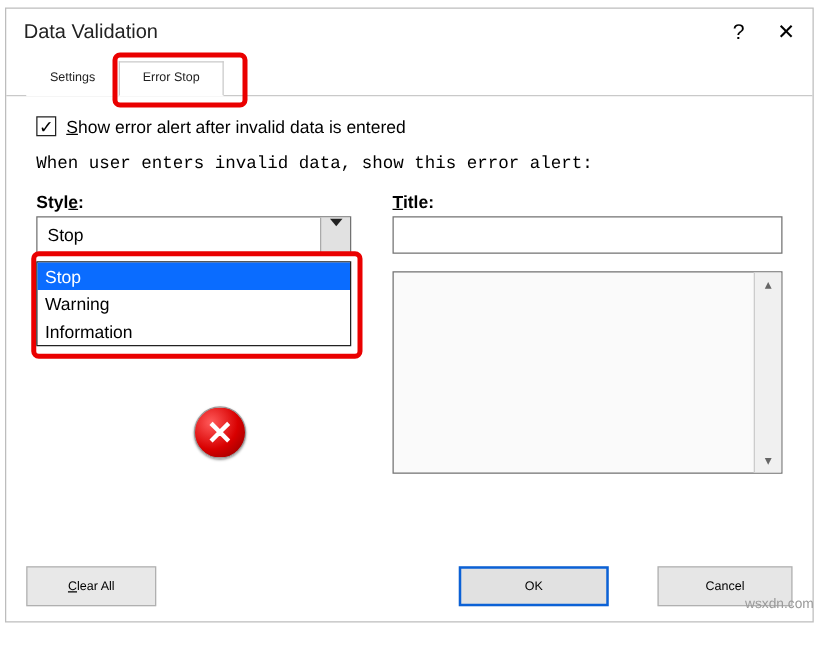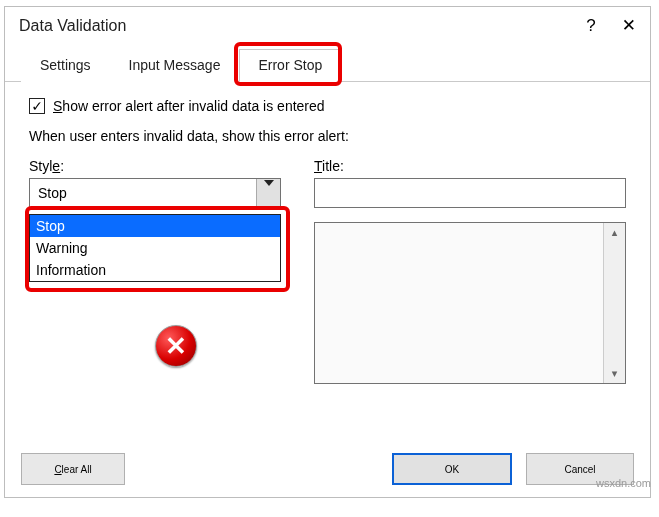--- a/index.html
+++ b/index.html
@@ -3,72 +3,71 @@
   <meta charset="utf-8">
   <style>
     * { box-sizing: border-box; margin: 0; padding: 0; }
     body { font-family: "Segoe UI", Tahoma, sans-serif; font-size: 13px; background: #fff; width: 659px; height: 517px; position: relative; }
     .outer { border: 1px solid #bdbdbd; width: 647px; height: 492px; margin: 6px 4px; background: #fff; position: relative; }
     .titlebar { display: flex; align-items: center; justify-content: space-between; padding: 8px 14px 4px 14px; }
     .title { font-size: 16px; color: #222; font-weight: 400; }
     .title-actions { display: flex; gap: 26px; align-items: center; }
     .help-icon, .close-icon { font-size: 17px; color: #000; font-weight: 400; cursor: pointer; }
     .tabs { display: flex; padding: 8px 16px 0 16px; border-bottom: 1px solid #c9c9c9; gap: 0; }
-    .tab { padding: 7px 18px 8px 18px; font-size: 14px; color: #222; cursor: pointer; border: 1px solid transparent; position: relative; top: 1px; background: #fff; }
+    .tab { padding: 7px 18px 8px 18px; font-size: 10px; color: #222; cursor: pointer; border: 1px solid transparent; position: relative; top: 1px; background: #fff; }
     .tab.active { border: 1px solid #c9c9c9; border-bottom: 1px solid #fff; }
     .tab-wrap { position: relative; display: inline-block; }
     .red-box { position: absolute; border: 4px solid #ea0000; border-radius: 6px; }
     .content { padding: 16px 24px 0 24px; }
     .row { display: flex; align-items: flex-end; gap: 8px; margin-bottom: 14px; }
     .checkbox { width: 16px; height: 16px; border: 1px solid #222; display: inline-flex; align-items: center; justify-content: center; background: #fff; }
     .checkbox.checked::after { content: "✓"; font-size: 14px; line-height: 1; }
     .label { font-size: 14px; }
     .underline { text-decoration: underline; }
-    .instr { font-size: 14px; margin: 8px 0 14px 0; }
+    .instr { font-size: 14px; margin: 8px 0 14px 0; font-family: Liberation Mono, monospace; }
     .fields { display: flex; gap: 22px; }
     .col-left { width: 256px; position: relative; }
     .col-right { flex: 1; padding-left: 11px; }
-    .field-label { font-size: 14px; margin-bottom: 4px; display: block; }
+    .field-label { font-size: 14px; margin-bottom: 4px; display: block; font-weight: bold; }
     .combo { width: 100%; height: 30px; border: 1px solid #727272; display: flex; align-items: center; background: #fff; }
     .combo-text { flex: 1; padding: 0 8px; font-size: 14px; }
     .combo-btn { width: 24px; height: 100%; background: #e1e1e1; border-left: 1px solid #aaa; display: flex; align-items: center; justify-content: center; }
     .chev::after { content: ""; border-left: 5px solid transparent; border-right: 5px solid transparent; border-top: 6px solid #222; }
     .dropdown { position: absolute; top: 56px; left: 0; width: 100%; background: #fff; border: 1px solid #222; z-index: 5; }
     .dropdown-item { padding: 3px 6px; font-size: 14px; cursor: pointer; }
     .dropdown-item.sel { background: #0a6cff; color: #fff; }
     .input-text { width: 312px; height: 30px; border: 1px solid #727272; padding: 0 6px; font-size: 14px; background: #fff; }
     .textarea { width: 312px; height: 162px; border: 1px solid #727272; background: #fafafa; position: relative; display:flex; }
     .scroll { width: 22px; background: #f0f0f0; border-left: 1px solid #ccc; display: flex; flex-direction: column; justify-content: space-between; align-items: center; padding: 3px 0; }
     .scroll-btn { font-size: 11px; color: #666; }
     .error-icon { position: absolute; left: 150px; top: 318px; width: 44px; height: 44px; }
     .error-circle { width: 42px; height: 42px; border-radius: 50%; background: radial-gradient(circle at 32% 30%, #ff5a5a 0%, #d80000 55%, #890000 100%); box-shadow: 0 1px 2px rgba(0,0,0,.4); display:flex; align-items:center; justify-content:center; border:1px solid #999; }
     .error-x { color: #fff; font-size: 26px; font-weight: bold; line-height: 1; }
     .buttons { position: absolute; bottom: 12px; left: 0; right: 0; padding: 0 16px; display: flex; align-items: center; }
     .btn { height: 32px; font-size: 10px; border: 1px solid #b0b0b0; background: #e6e6e6; cursor: pointer; padding: 0 20px; }
     .btn.clear { width: 104px; background:#e8e8e8; }
     .spacer { flex: 1; }
     .btn.ok { width: 120px; background: #e1e1e1; border: 2px solid #0b61d6; margin-right: 14px; }
-    .btn.cancel { width: 108px; }
+    .btn.cancel { width: 108px; margin-left: 25px; }
     .watermark { position:absolute; right:8px; bottom:28px; font-size:11px; color:#9a9a9a; }
   </style>
 </head>
 <body>
 
 <div class="outer">
   <div class="titlebar">
     <div class="title">Data Validation</div>
     <div class="title-actions">
       <div class="help-icon">?</div>
       <div class="close-icon">✕</div>
     </div>
   </div>
 
   <div class="tabs">
     <div class="tab">Settings</div>
-    <div class="tab">Input Message</div>
     <div class="tab-wrap">
       <div class="tab active">Error Stop</div>
       <div class="red-box" style="left:-5px; top:-6px; width:108px; height:44px;"></div>
     </div>
   </div>
 
   <div class="content">
     <div class="row">
       <span class="checkbox checked"></span>
       <span class="label"><span class="underline">S</span><span>how error alert after invalid data is entered</span></span>

